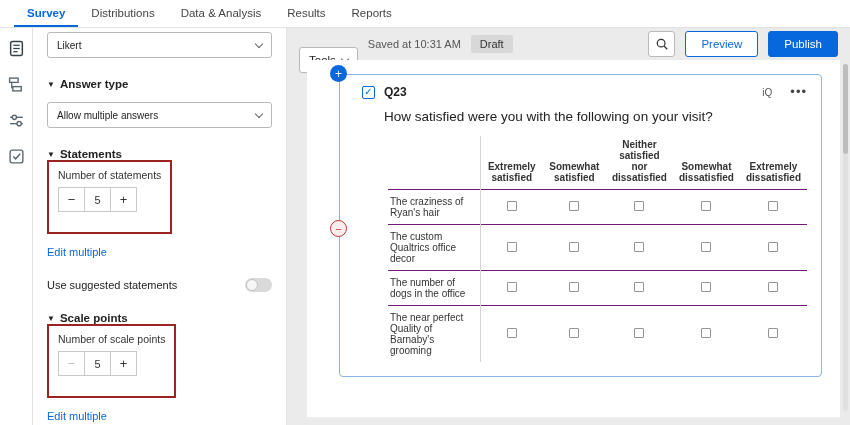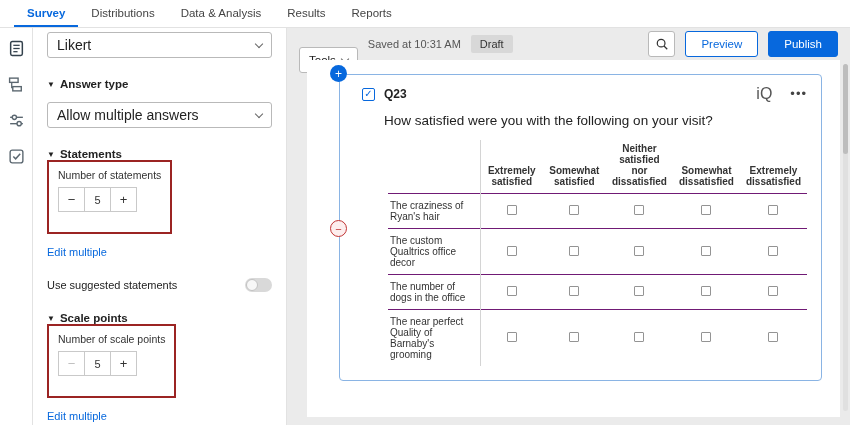--- a/index.html
+++ b/index.html
@@ -19,21 +19,21 @@
   .rail { width:33px; border-right:1px solid #e2e2e2; background:#fff;
     display:flex; flex-direction:column; align-items:center; padding-top:10px; gap:16px; }
   .rail .rail-btn { width:20px; height:20px; display:flex; align-items:center;
     justify-content:center; cursor:pointer; }
 
   
   .sidebar { width:254px; border-right:1px solid #e2e2e2; background:#fff;
     padding:4px 14px 0 14px; font-size:11px; overflow:hidden; }
   .select { height:26px; border:1px solid #b9b9b9; border-radius:3px; background:#fff;
     display:flex; align-items:center; justify-content:space-between; padding:0 9px;
-    font-size:14px; color:#222; cursor:pointer; }
+    font-size:10px; color:#222; cursor:pointer; }
   .chev { width:6px; height:6px; border-right:1.4px solid #666; border-bottom:1.4px solid #666;
     transform:rotate(45deg); margin-top:-3px; flex:0 0 auto; }
   .sec-head { display:flex; align-items:center; gap:5px; font-weight:bold;
     font-size:11.5px; color:#222; margin-top:20px; cursor:pointer; }
   .sec-head .tri { font-size:8px; color:#222; }
   .mt12 { margin-top:12px; }
   .hl-box { border:2px solid #9b2423; display:inline-block; padding:7px 9px 20px 9px;
     margin-top:0; min-width:112px; }
   .fld-label { font-size:10.5px; color:#333; margin-bottom:6px; }
   .stepper { display:flex; }
@@ -68,21 +68,21 @@
     padding:14px 14px 8px 28px; }
   .qwrap { position:relative; margin-left:4px; margin-right:4px; }
   .qcard { border:1px solid #8ab4e4; border-radius:4px; background:#fff;
     padding:10px 14px 14px 22px; position:relative; }
   .qhead { display:flex; align-items:center; gap:9px; }
   .cbx-checked { width:13px; height:13px; border:1.5px solid #0768dd; border-radius:2px;
     color:#0768dd; font-size:10px; line-height:10px; display:flex; align-items:center;
     justify-content:center; cursor:pointer; }
   .qid { font-size:12px; font-weight:bold; color:#222; }
   .qhead .right { margin-left:auto; display:flex; align-items:center; gap:18px; }
-  .iq { font-size:16px; color:#555; cursor:pointer;margin-left:20px; }
+  .iq { font-size:10px; color:#555; cursor:pointer;margin-left:20px; }
   .dots { font-size:13px; color:#444; letter-spacing:1px; cursor:pointer; line-height:6px; }
   .qtext { font-size:13.5px; color:#222; margin:10px 0 12px 22px; }
 
   table.matrix { border-collapse:collapse; margin-left:26px; }
   .matrix th { font-size:10px; font-weight:bold; color:#333; text-align:center;
     vertical-align:bottom; padding:3px 6px 6px 6px; width:64px; }
   .matrix th.corner { width:118px; }
   .matrix td { border-top:1px solid #701a75; padding:6px 6px; font-size:10px; color:#333; }
   .matrix td.rowlabel { width:118px; padding-left:2px; padding-right:10px; }
   .matrix .vline { border-right:1px solid #d4d4d4; }

